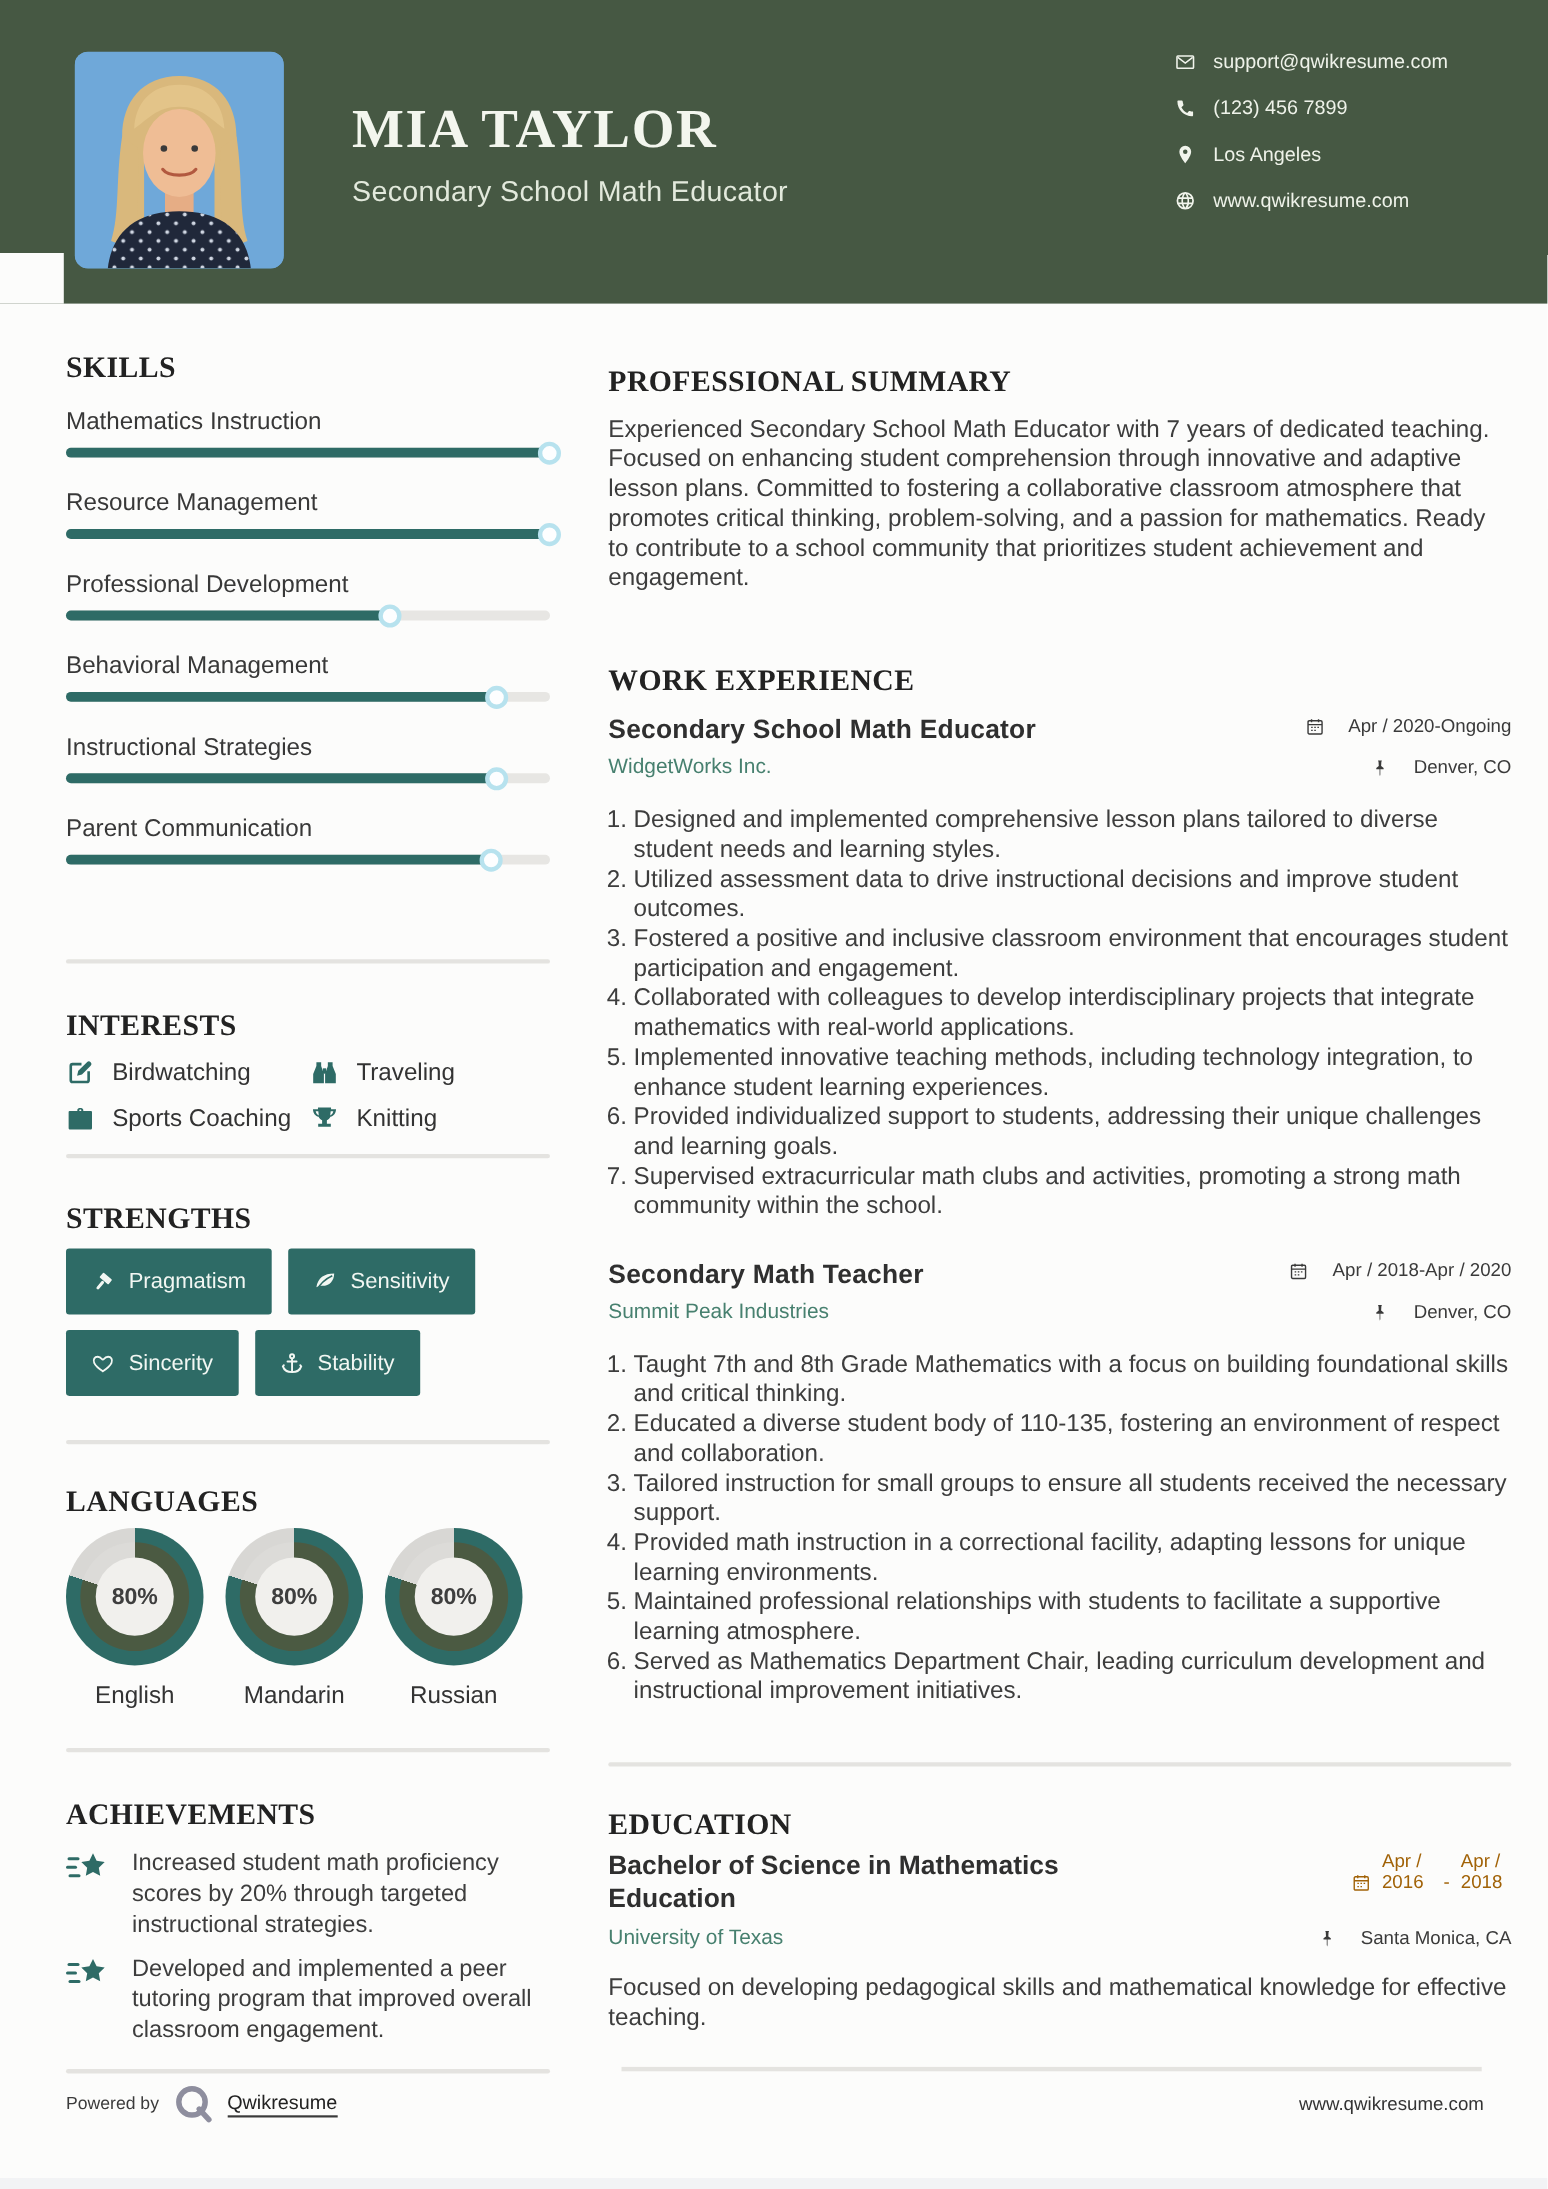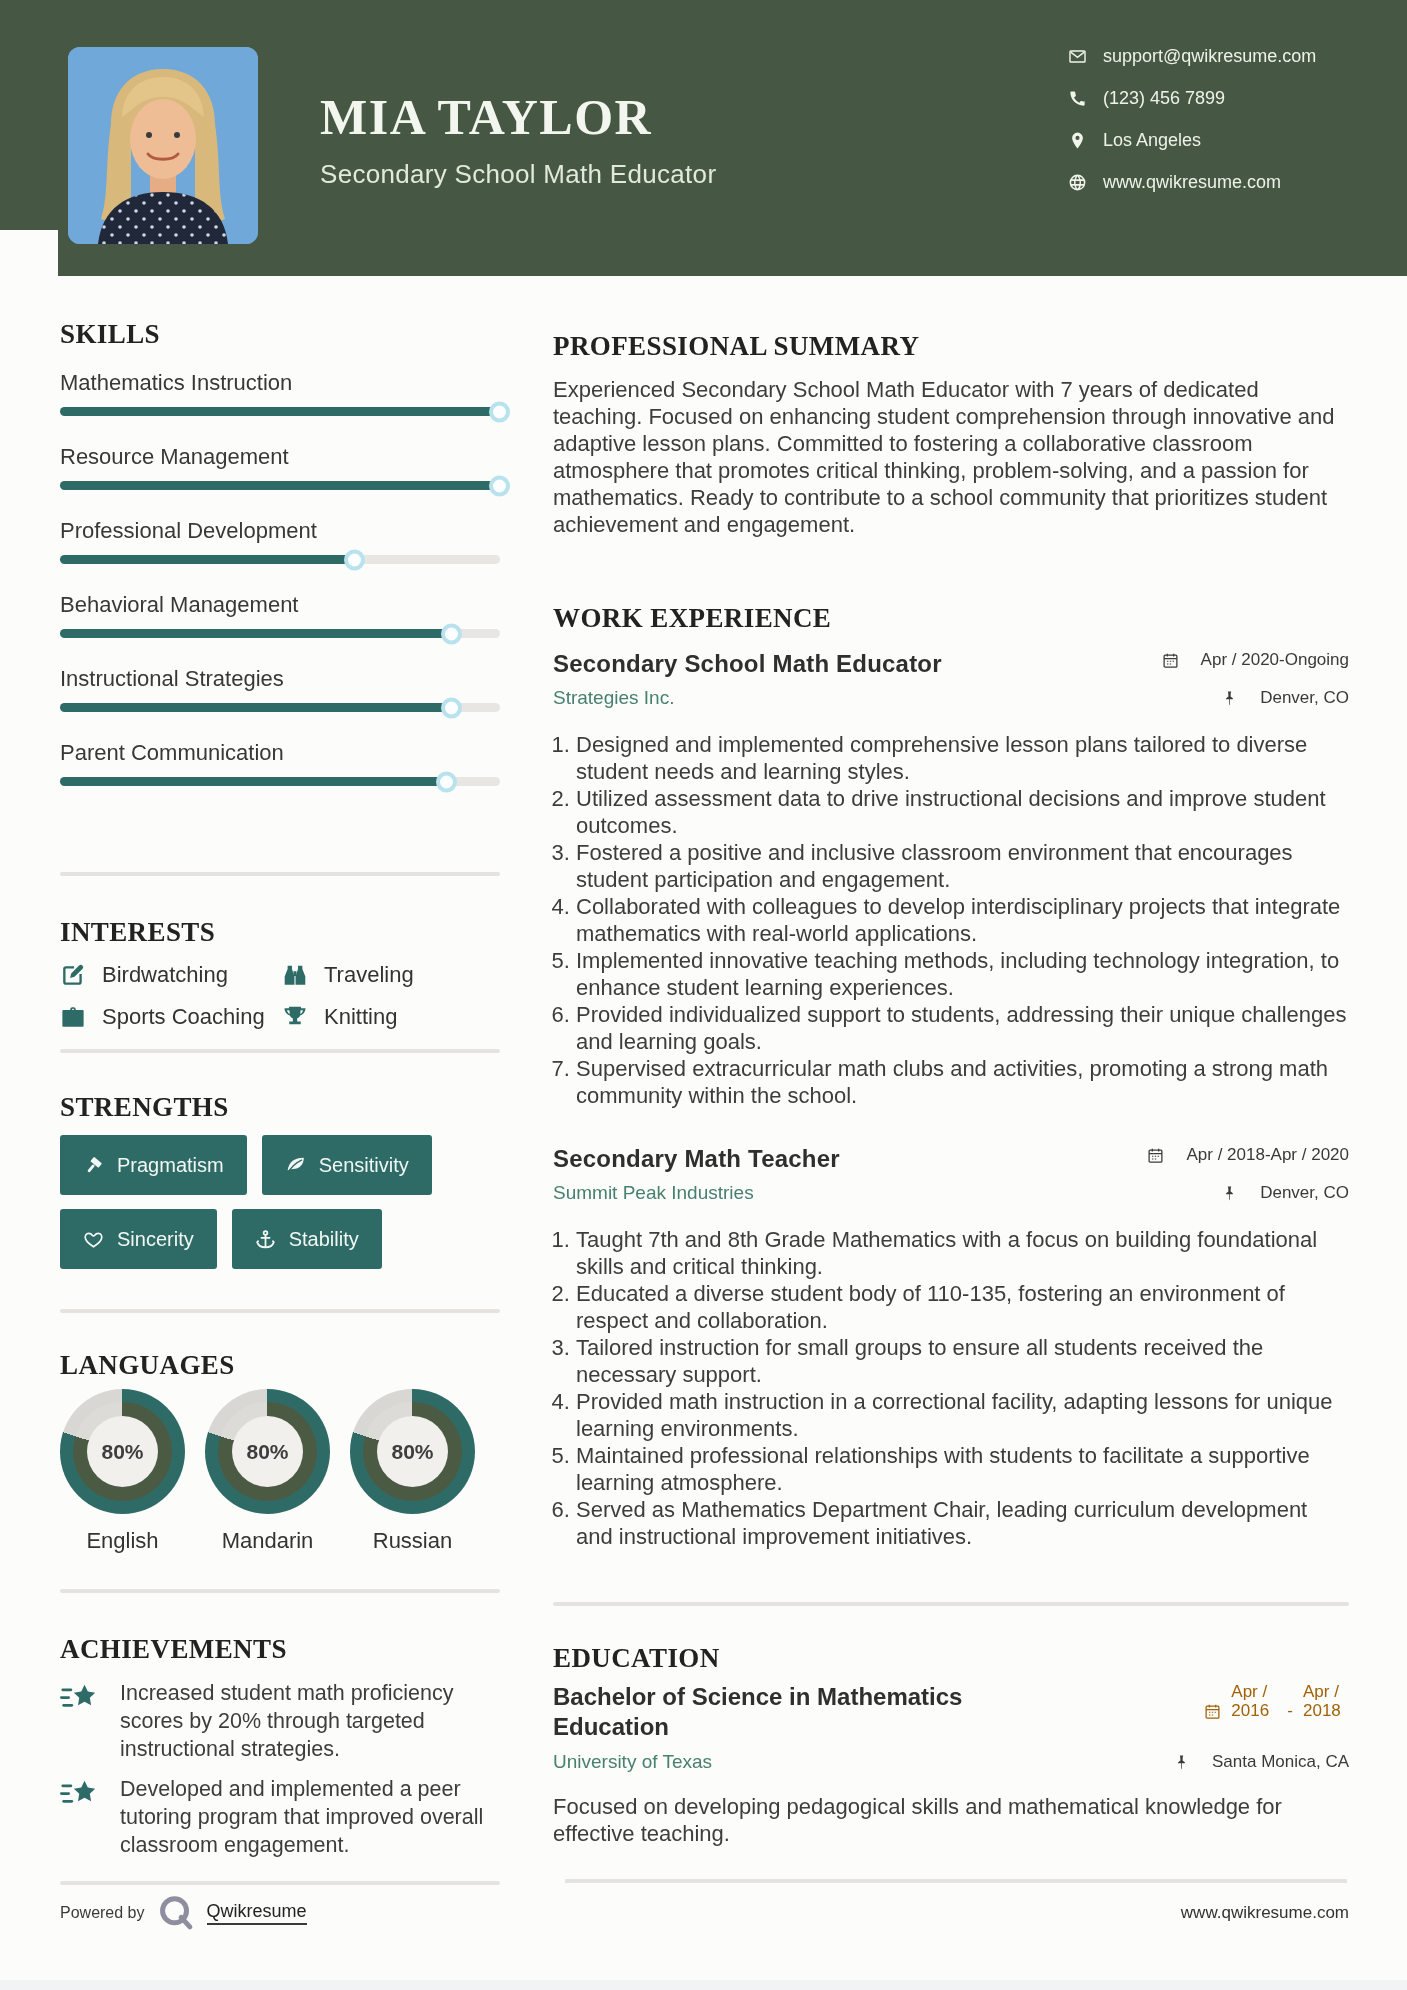--- a/index.html
+++ b/index.html
@@ -19,21 +19,21 @@
   .photo svg{display:block;width:100%;height:100%}
   .idblock{position:absolute;left:320px;top:92px}
   .name{margin:0;font-family:"Liberation Serif",serif;font-weight:700;font-size:50px;line-height:1;
         color:#f3f6ee;letter-spacing:1.5px}
   .subtitle{margin-top:18px;font-size:26px;line-height:1.15;color:#e2e9dc;letter-spacing:.3px}
   .contact{position:absolute;left:1068px;top:46px;margin:0;padding:0;list-style:none;display:flex;flex-direction:column;gap:21px}
   .contact li{display:flex;align-items:center;gap:16px;height:21px;font-size:18px;color:#eef2e9}
   .contact svg{width:19px;height:19px;flex:none;color:#f1f4ec}
 
   
-  .cols{display:flex;padding:0 58px 0 60px}
+  .cols{display:flex;padding:0 33px 0 60px}
   aside{width:440px;margin-right:53px;flex:none}
   main{flex:1;min-width:0}
   h2{margin:0;font-family:"Liberation Serif",serif;font-weight:700;font-size:27px;line-height:32px;
      color:#222;letter-spacing:.4px}
   .rule{height:4px;background:var(--divider);border-radius:2px}
 
   
   #skills{margin-top:42px;margin-bottom:86px}
   #skills h2{margin-bottom:20px}
   .skill{margin-bottom:28px}
@@ -366,21 +366,21 @@
             <div class="meta">
               <svg viewBox="0 0 24 24" fill="none" stroke="currentColor" stroke-width="1.8">
                   <rect x="3" y="4.5" width="18" height="17" rx="1.5"></rect>
                   <path d="M3 9.5h18M7.5 2.5v4M16.5 2.5v4"></path>
                   <path d="M7 13h2M11 13h2M15 13h2M7 17h2M11 17h2" stroke-width="1.6"></path>
                 </svg>
               <span>Apr / 2020-Ongoing</span>
             </div>
           </div>
           <div class="job-sub">
-            <span class="company">Strategies Inc.</span>
+            <span class="company">WidgetWorks Inc.</span>
             <span class="meta">
               <svg viewBox="0 0 24 24" fill="currentColor">
                   <path d="M9.5 2h5l-.7 1.8-.3 5.2 3.2 2.5V13h-4.2v7l-.5 2-.5-2v-7H7.3v-1.5l3.2-2.5-.3-5.2z"></path>
                 </svg>
               <span>Denver, CO</span>
             </span>
           </div>
           <ol>
             <li>Designed and implemented comprehensive lesson plans tailored to diverse student needs and learning styles.</li>
             <li>Utilized assessment data to drive instructional decisions and improve student outcomes.</li>

